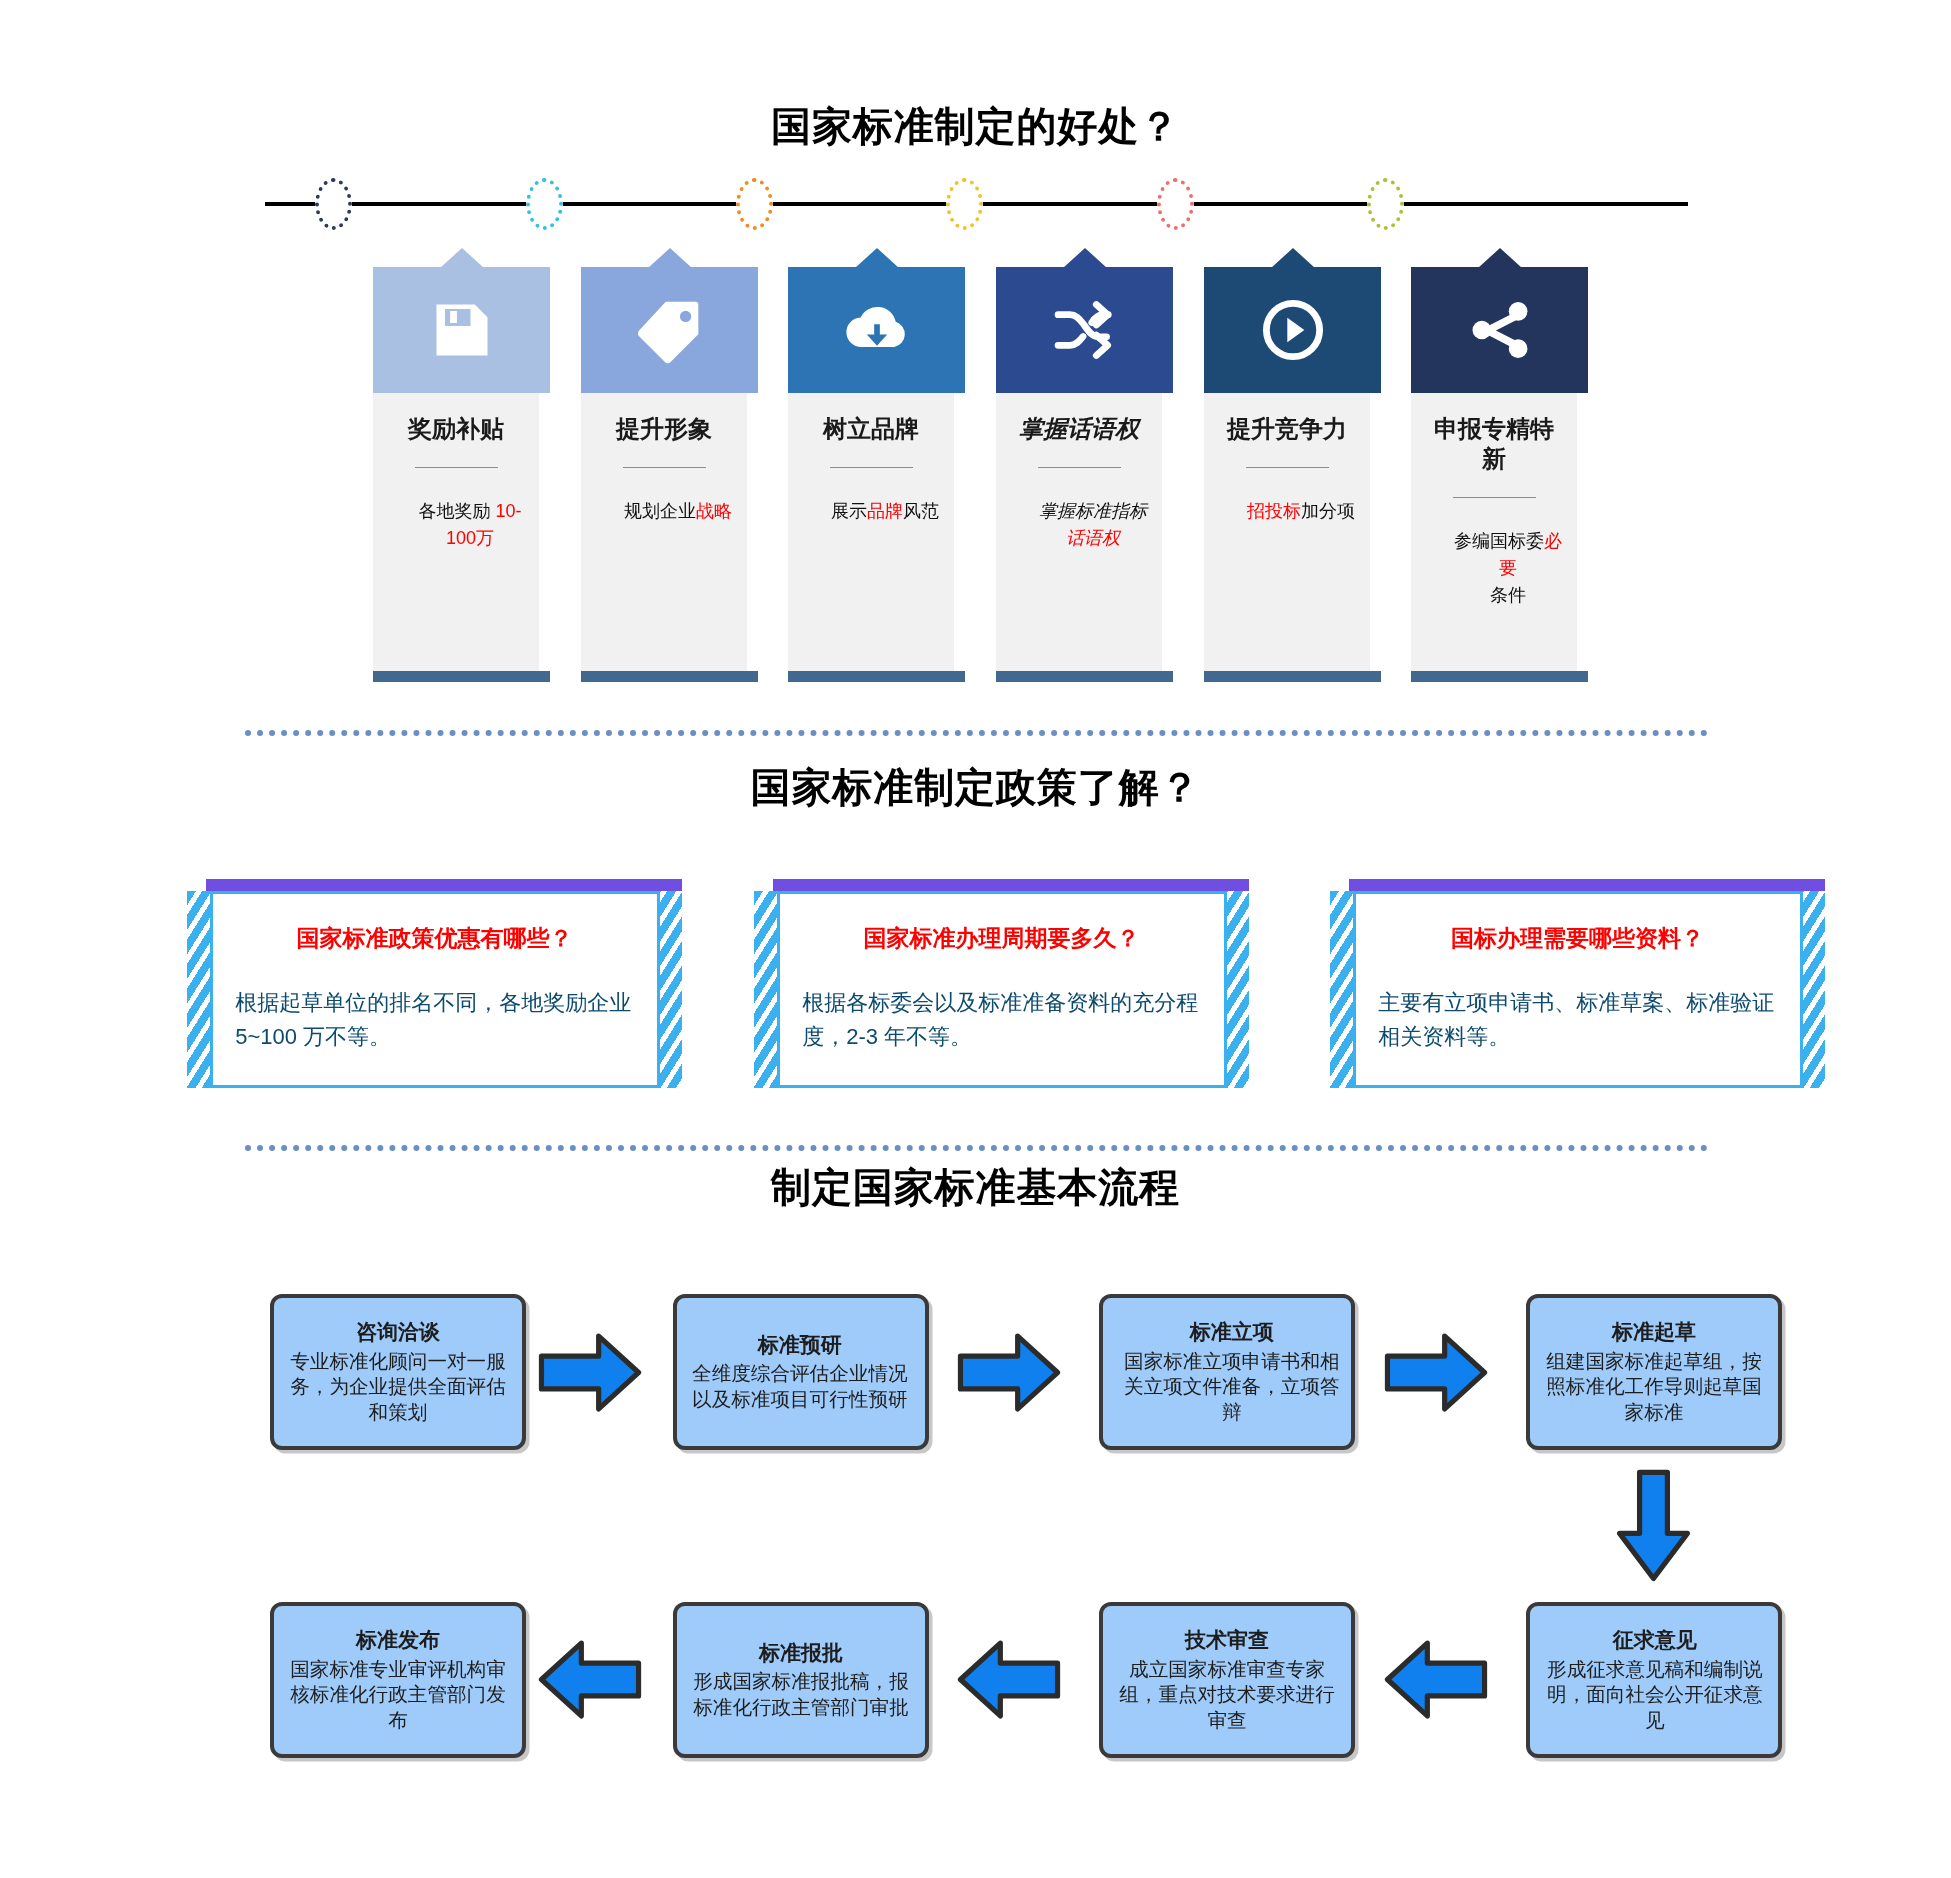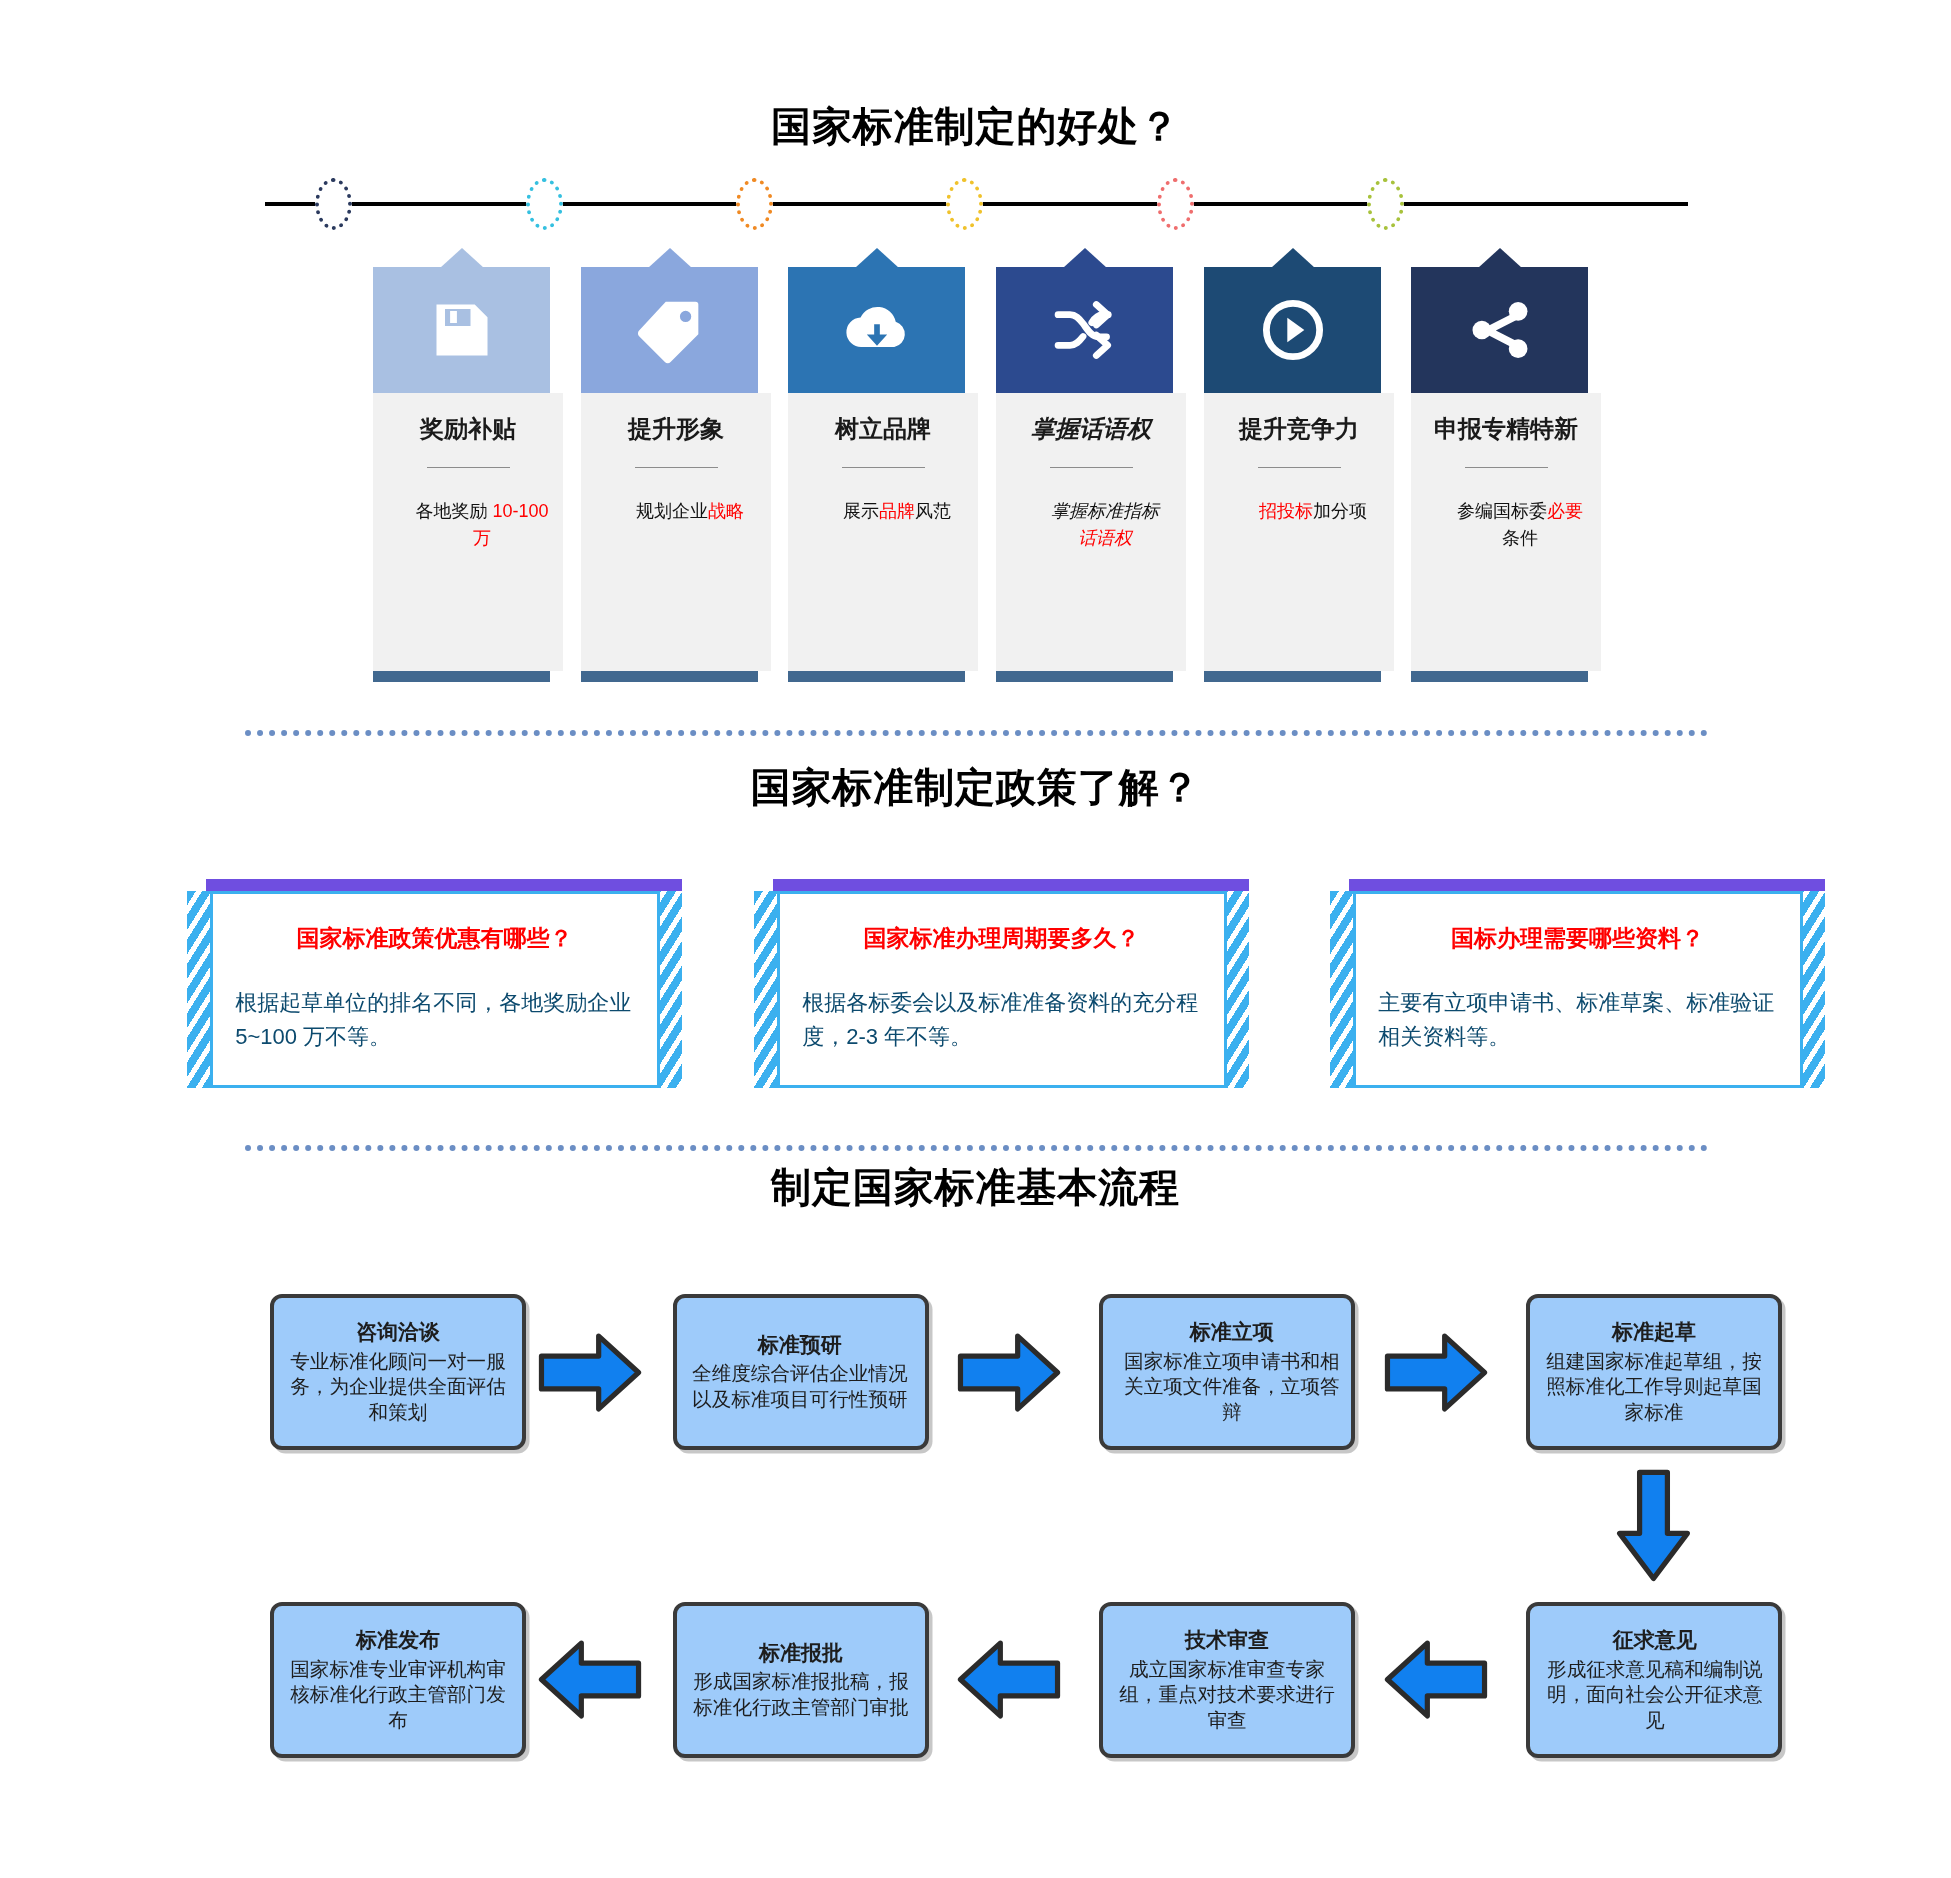--- a/index.html
+++ b/index.html
@@ -58,21 +58,21 @@
     top: -19px;
     left: 50%;
     transform: translateX(-50%);
     width: 0; height: 0;
     border-left: 22.6px solid transparent;
     border-right: 22.6px solid transparent;
     border-bottom: 20px solid currentColor;
   }
   .card-icon { width: 68px; height: 68px; display:block; }
   .card-body {
-    width: 190px;
+    width: 166px;
     background: #f1f1f1;
     min-height: 278px;
     padding: 21px 12px 8.7px 12px;
     display: flex;
     flex-direction: column;
     align-items: center;
   }
   .card-title {
     font-size: 24px;
     font-weight: 600;

